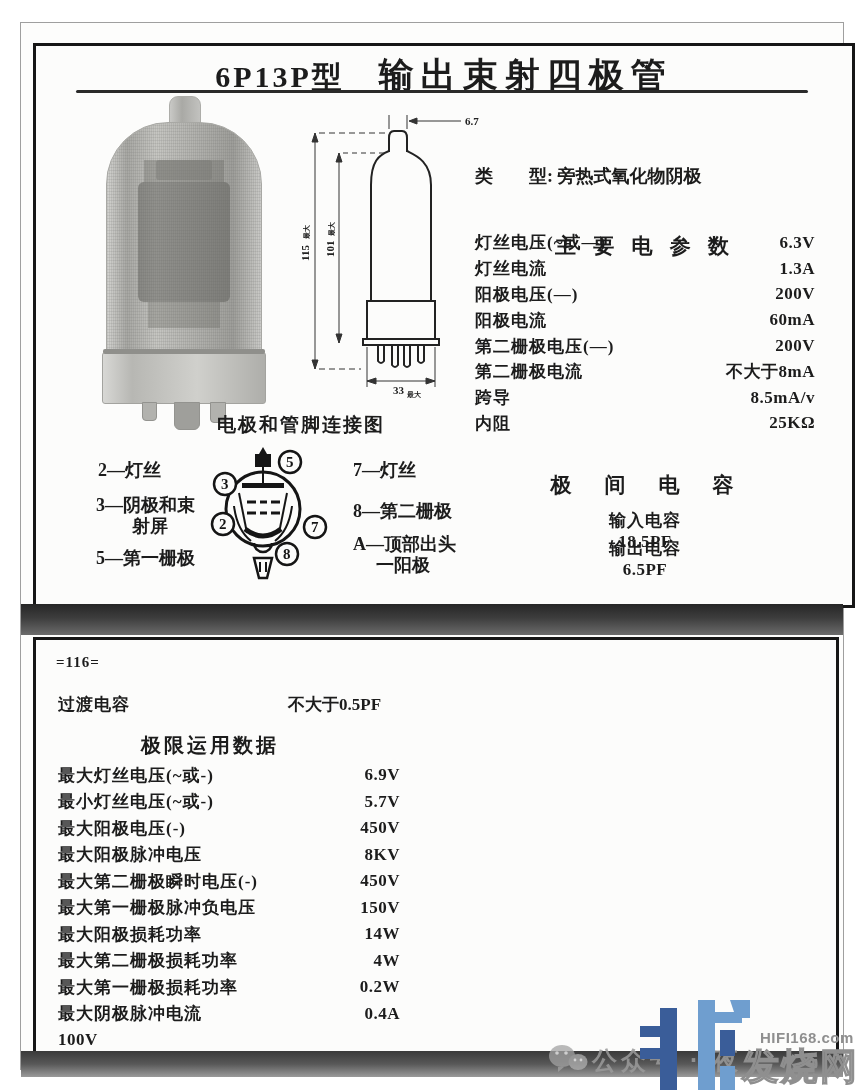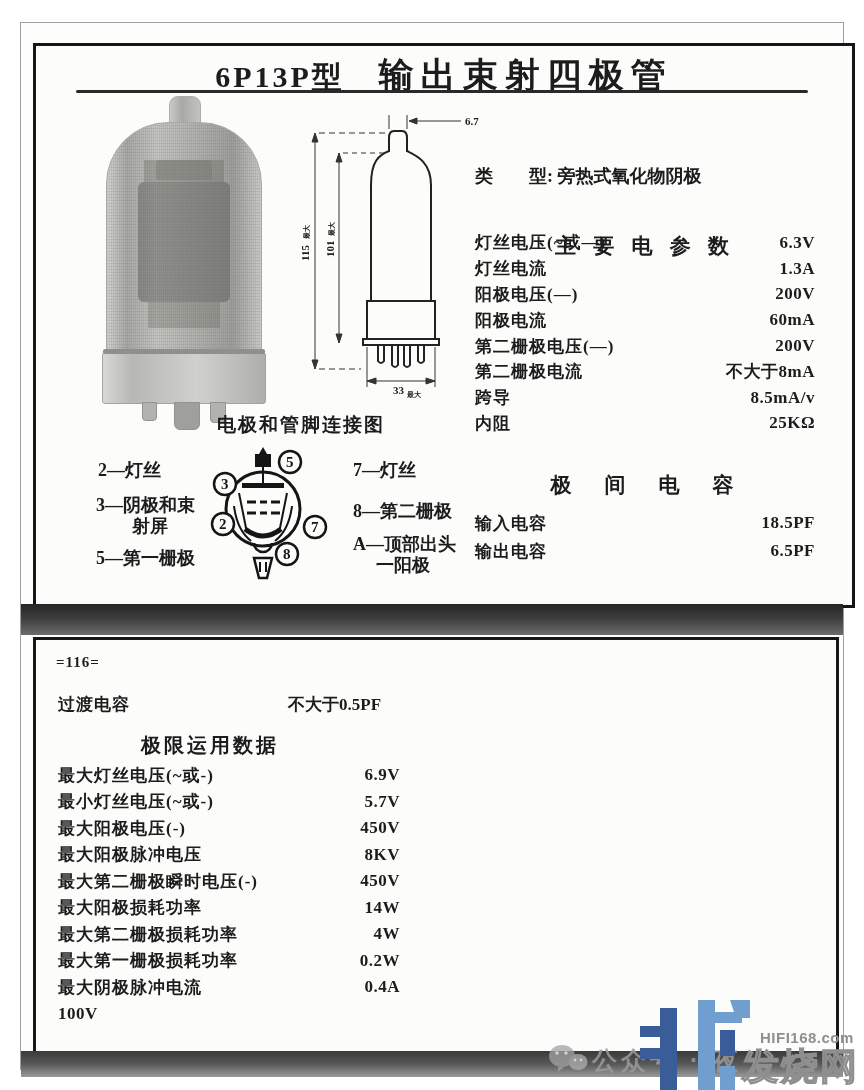--- a/index.html
+++ b/index.html
@@ -91,21 +91,21 @@
     position:absolute;left:439px;width:340px;text-align:center;
     font-size:21px;font-weight:700;letter-spacing:6px;
   }
   .spec-list{position:absolute;display:flex;flex-direction:column;}
   .spec-row{display:flex;justify-content:space-between;align-items:center;font-weight:700;}
   .spec-row .lbl{font-size:17px;letter-spacing:1px;white-space:nowrap;}
   .spec-row .val{font-size:17px;letter-spacing:.5px;white-space:nowrap;}
   .list-main{left:439px;top:184px;width:340px;}
   .list-main .spec-row{height:25.8px;}
   .list-cap{left:439px;top:463px;width:340px;}
-  .list-cap .spec-row{height:28px;}
+  .list-cap .spec-row{height:28px;flex-direction:column;}
   
   .pinconn-title{
     position:absolute;left:120px;top:366px;width:290px;text-align:center;
     font-size:19px;font-weight:700;letter-spacing:2px;
   }
   .pin-label{position:absolute;font-size:18px;font-weight:700;white-space:nowrap;}
   
   .page-num{position:absolute;left:20px;top:14px;font-size:15px;font-weight:700;letter-spacing:1px;}
   .trans-row{position:absolute;left:22px;top:53px;width:370px;display:flex;font-weight:700;font-size:17px;}
   .trans-row .lbl{width:230px;letter-spacing:1px;}
@@ -349,20 +349,24 @@
       <div class="spec-row">
         <span class="lbl">最大阳极脉冲电压</span>
         <span class="val">8KV</span>
       </div>
 
       <div class="spec-row">
         <span class="lbl">最大第二栅极瞬时电压(-)</span>
         <span class="val">450V</span>
       </div>
 
+      <div class="spec-row">
+        <span class="lbl">最大第一栅极脉冲负电压</span>
+        <span class="val">150V</span>
+      </div>
 
       <div class="spec-row">
         <span class="lbl">最大阳极损耗功率</span>
         <span class="val">14W</span>
       </div>
 
       <div class="spec-row">
         <span class="lbl">最大第二栅极损耗功率</span>
         <span class="val">4W</span>
       </div>

